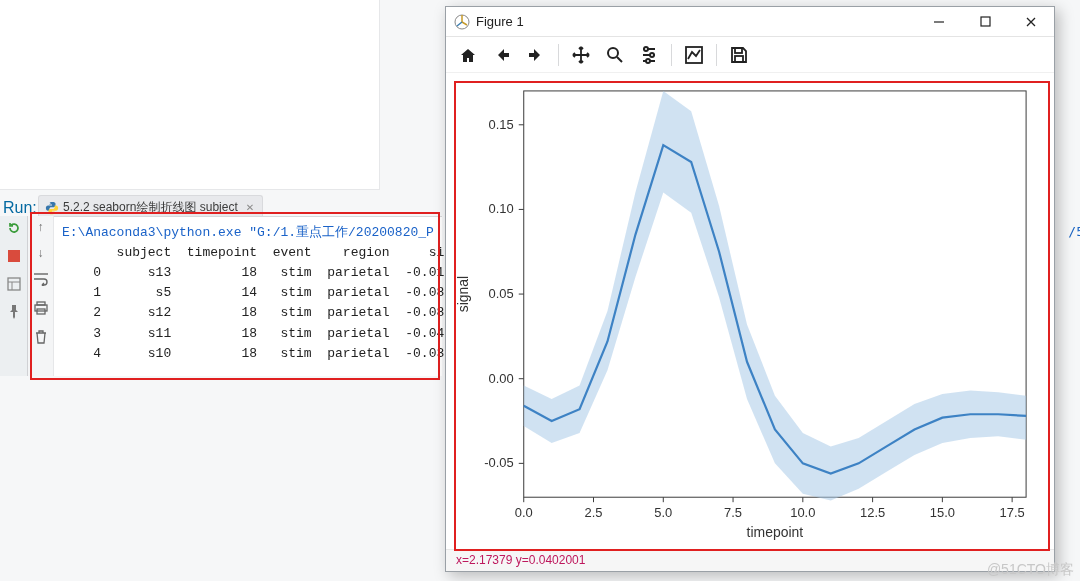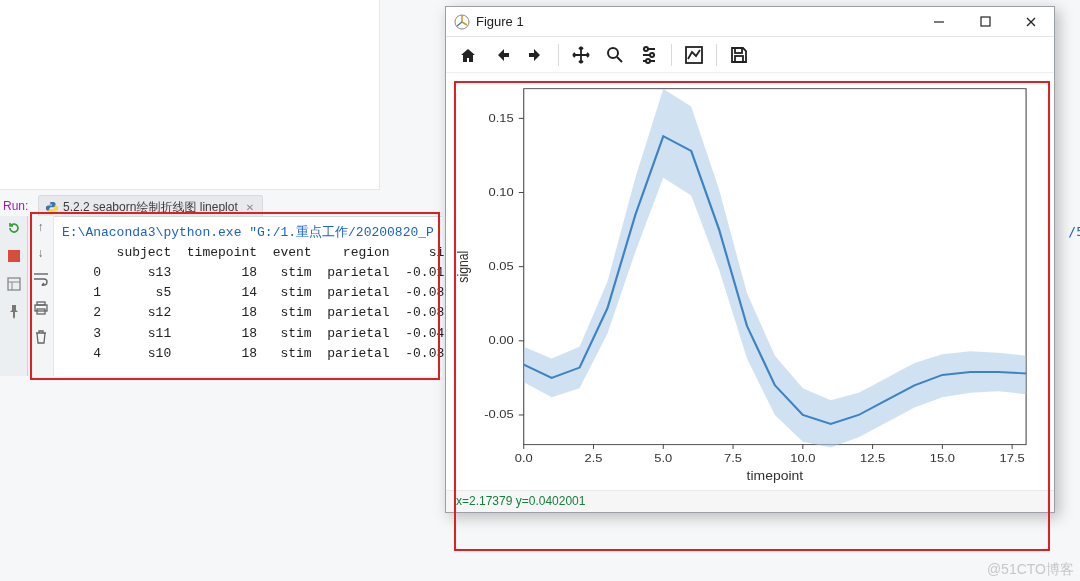--- a/index.html
+++ b/index.html
@@ -19,22 +19,22 @@
     border-right: 1px solid #e6e7e9;
     border-bottom: 1px solid #e6e7e9;
   }
   .right-text-snippet {
     position: absolute; right: -4px; top: 224px;
     color:#1963c3; font-family:Consolas, monospace; font-size:13px;
   }
 
   
   .run-label {
-    position:absolute; left:3px; top:199px; color:#a21caf;
-    font-size:12px;
+    position:absolute; left:3px; top:199px; color:#0369a1;
+    font-size:16px;
   }
   .run-tab {
     position:absolute; left:38px; top:195px;
     display:flex; align-items:center; gap:4px;
     background:#e8e9ec; padding:3px 8px 3px 6px;
     border:1px solid #d9dadd; border-bottom:none;
     border-radius:3px 3px 0 0;
     font-size:12px; color:#3b3b3b;
   }
   .py-ico { width:14px;height:14px; }
@@ -63,21 +63,21 @@
   }
   .console .cmd { color:#1a62c8; white-space:nowrap; overflow:hidden;}
   .console pre { font-family:inherit; line-height:1.55; margin-top:2px; white-space:pre;}
   .red-box1 {
     position:absolute; left:30px; top:212px; width:410px; height:168px;
     border:2px solid #e02020; pointer-events:none;
   }
 
   
   .figwin {
-    position:absolute; left:445px; top:6px; width:610px; height:507px;
+    position:absolute; left:445px; top:6px; width:610px; height:566px;
     background:#ffffff; border:1px solid #9aa0a6;
     box-shadow: 4px 4px 14px rgba(0,0,0,0.25);
   }
   .titlebar {
     height:30px; display:flex; align-items:center;
     border-bottom:1px solid #e4e4e4;
     padding:0 0 0 8px;
   }
   .titlebar .ico { width:16px;height:16px; margin-right:6px;}
   .titlebar .title { flex:1; font-size:13px; color:#222; }
@@ -96,21 +96,21 @@
   .plot-area{
     position:relative; width:100%; height:calc(100% - 30px - 36px - 22px);
     background:#fff;
   }
   .red-box2{
     position:absolute; left:8px; top:74px; width:596px; height:470px;
     border:2px solid #e02020; pointer-events:none;
   }
   .statusbar{
     height:22px; border-top:1px solid #e8e8e8;
-    font-size:12px; color:#15803d; padding:3px 10px;
+    font-size:12px; color:#be185d; padding:3px 10px;
     background:#f6f6f6;
   }
   .watermark{
     position:absolute; right:6px; bottom:2px; color:#c7c7c7;
     font-size:14px;
   }
   svg text{font-family:Arial, sans-serif;}
 </style>
 </head>
 <body>
@@ -119,21 +119,21 @@
 <div class="right-text-snippet">/5</div>
 
 <div class="run-label">Run:</div>
 <div class="run-tab">
   <svg class="py-ico" viewBox="0 0 16 16">
       <path fill="#3776ab" d="M8 1c-2 0-3 .5-3 2v1h3v1H3.5C2 5 1 6 1 8s1 3 2.5 3H5v-2c0-1.5 1-2 2-2h3c1 0 2-.8 2-2V3c0-1.5-1-2-4-2z"></path>
       <circle cx="5.5" cy="2.8" r=".7" fill="#fff"></circle>
       <path fill="#ffd43b" d="M8 15c2 0 3-.5 3-2v-1H8v-1h4.5C14 11 15 10 15 8s-1-3-2.5-3H11v2c0 1.5-1 2-2 2H6c-1 0-2 .8-2 2v2c0 1.5 1 2 4 2z"></path>
       <circle cx="10.5" cy="13.2" r=".7" fill="#fff"></circle>
     </svg>
-  <span>5.2.2 seaborn绘制折线图 lineplot</span>
+  <span>5.2.2 seaborn绘制折线图 subject</span>
   <span class="x-ico">✕</span>
 </div>
 
 <div class="run-gutter">
   <span>
       <svg width="14" height="14" viewBox="0 0 14 14">
         <path fill="none" stroke="#3a9c3a" stroke-width="1.7" d="M3 7a4 4 0 1 0 1.2-2.8M3 2v3h3"></path>
       </svg>
     </span>
   <span>

